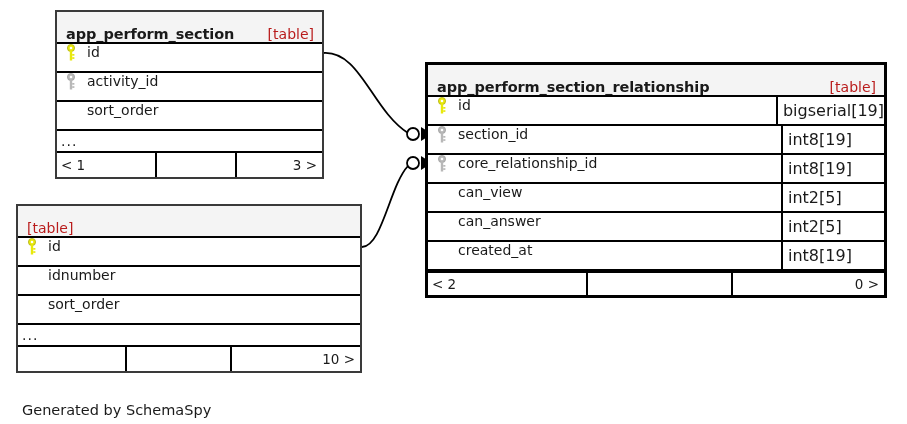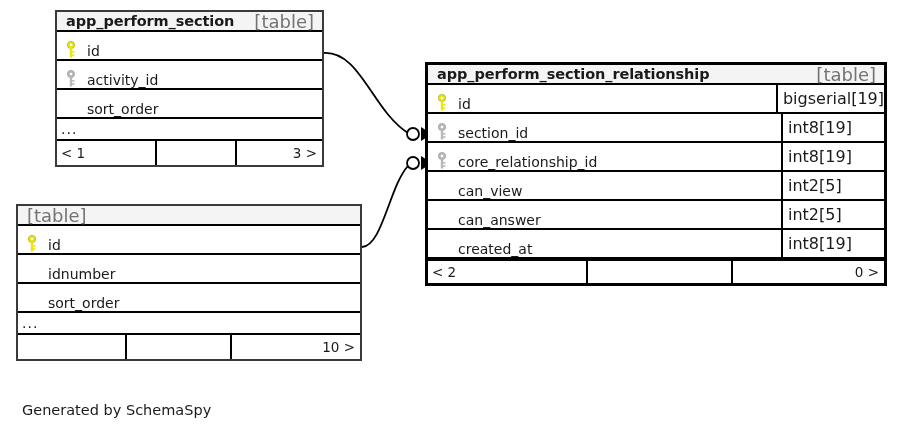--- a/index.html
+++ b/index.html
@@ -38,49 +38,49 @@
     border: 2px solid #3a3a3a;
   }
   .table-box.thick {
     border: 3px solid #000000;
   }
   .tbl-header {
     background: #f4f4f4;
     border-bottom: 2px solid #000000;
     box-sizing: border-box;
     display: flex;
-    align-items: center;
+    align-items: flex-end;
     justify-content: space-between;
     padding: 0 8px 0 9px;
-    height: 20px;
+    height: 32px;
   }
   .tbl-name {
     font-weight: bold;
     font-size: 14.5px;
     color: #1a1a1a;
     letter-spacing: -0.1px;
     white-space: nowrap;
   }
   .tbl-kind {
-    font-size: 18px;
-    color: #737373;
+    font-size: 14px;
+    color: #b91c1c;
     white-space: nowrap;
   }
   .col-row {
     display: flex;
     align-items: stretch;
     border-bottom: 2px solid #000000;
     box-sizing: border-box;
     height: 29px;
   }
   .col-row:last-child { border-bottom: none; }
   .col-main {
     flex: 1 1 auto;
     display: flex;
-    align-items: flex-end;
+    align-items: flex-start;
     min-width: 0;
     box-sizing: border-box;
   }
   .key-slot {
     width: 28px;
     flex: 0 0 28px;
     display: flex;
     align-items: center;
     justify-content: center;
   }

